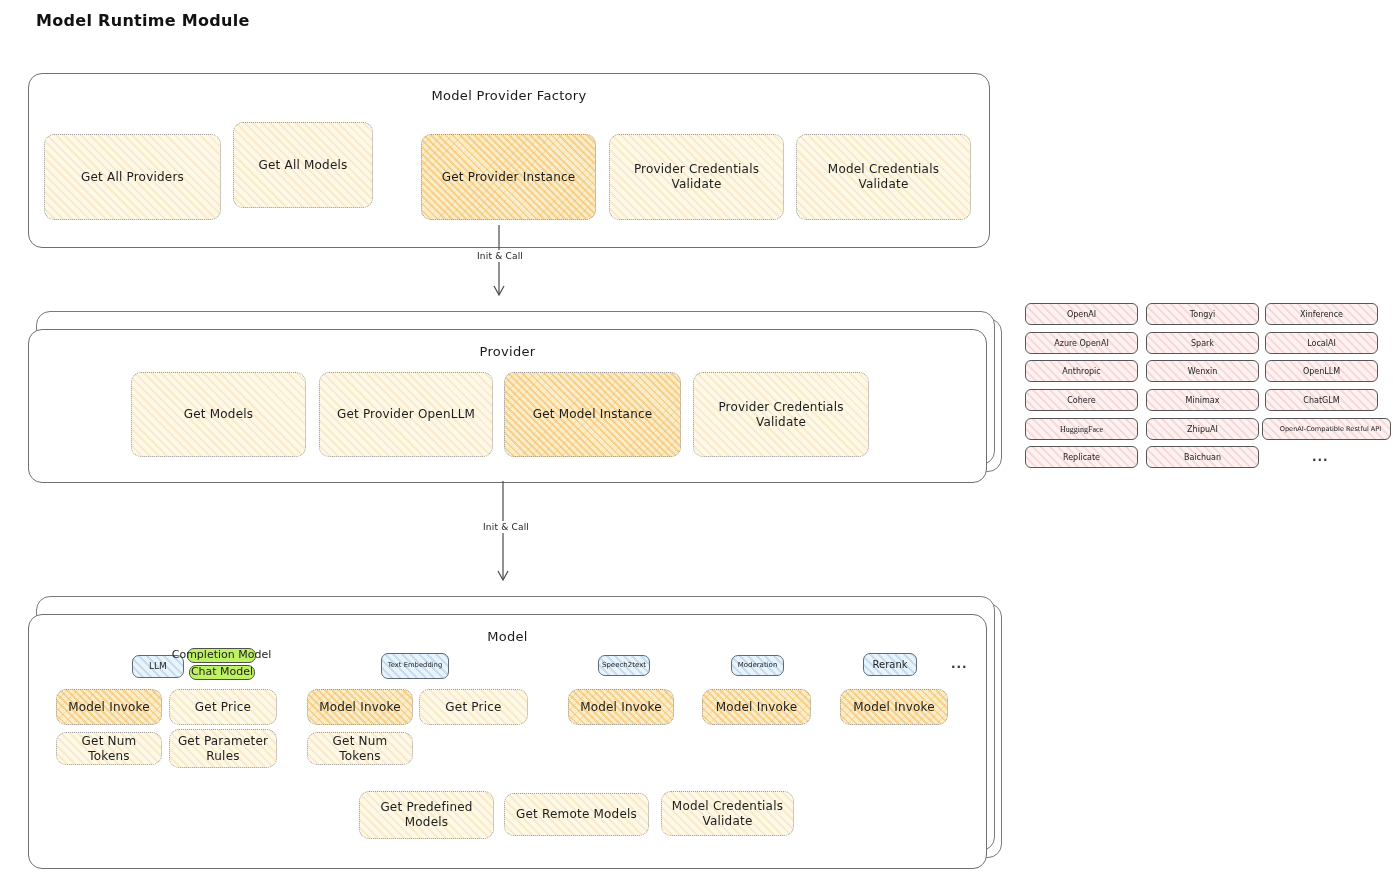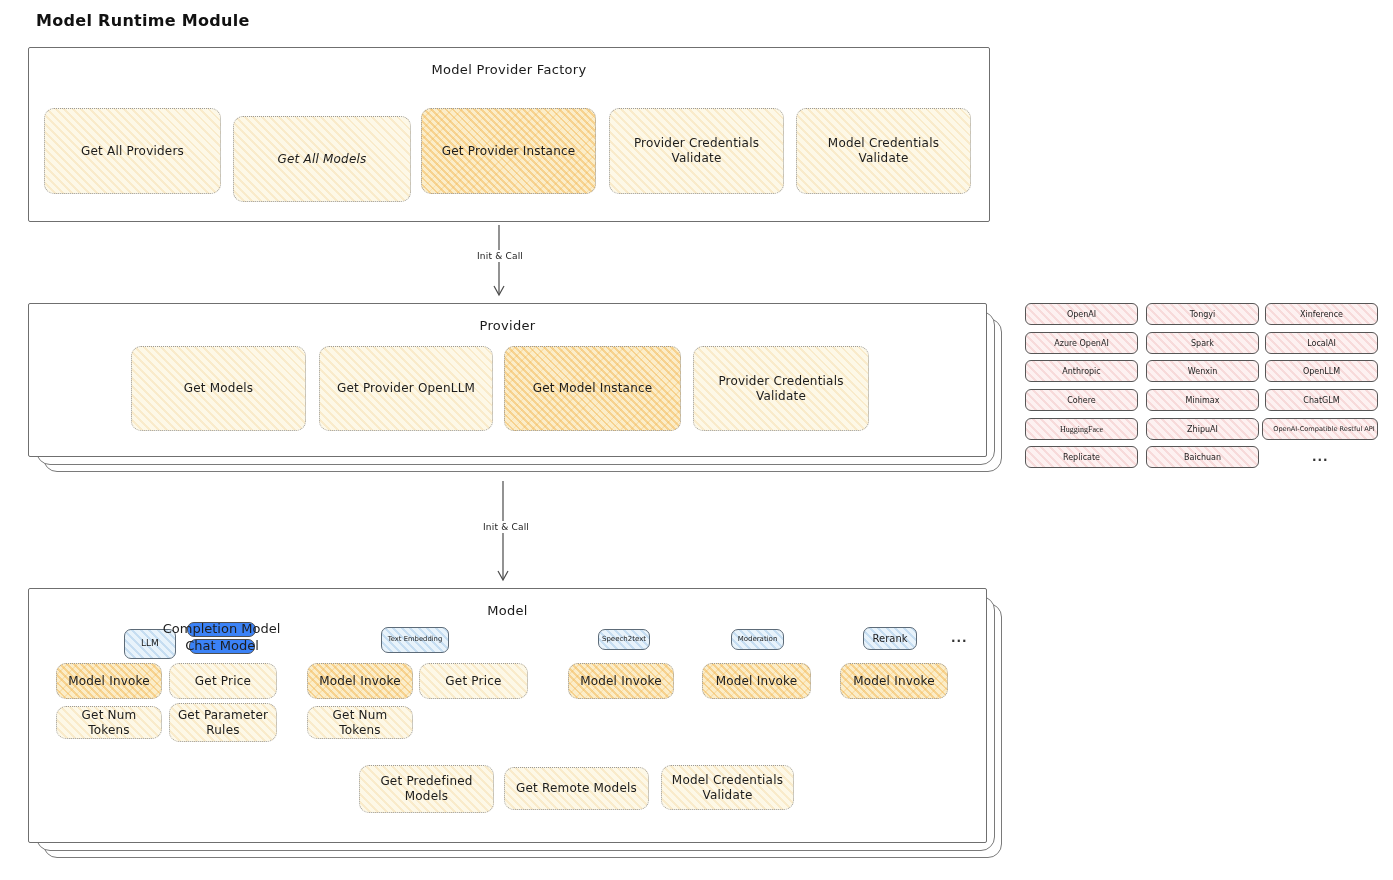--- a/index.html
+++ b/index.html
@@ -6,21 +6,21 @@
   .canvas{
     position:relative;width:1393px;height:880px;background:#fff;overflow:hidden;
     font-family:"DejaVu Sans",sans-serif;color:#1f1f1f;
   }
   .abs{position:absolute;}
   .page-title{
     font-size:16px;font-weight:700;letter-spacing:.3px;color:#111;
   }
   
   .container{
-    background:#fff;border:1.4px solid #6f6f6f;border-radius:2px;
+    background:#fff;border:1.4px solid #6f6f6f;border-radius:14px;margin-top:26px;
   }
   .layer{
     background:#fff;border:1.4px solid #7a7a7a;border-radius:14px;
   }
   .container-title{
     position:absolute;top:14px;left:0;right:0;text-align:center;
     font-size:13px;font-weight:500;color:#1a1a1a;letter-spacing:.3px;
   }
   
   .card{
@@ -47,39 +47,39 @@
   .pill.small{font-size:6.6px;}
   
   .tab{
     position:absolute;display:flex;align-items:center;justify-content:center;text-align:center;
     border:1.2px solid #5d6b78;border-radius:7px;
     background-color:#e8f3fb;
     background-image:repeating-linear-gradient(45deg,rgba(110,165,215,.28) 0 2px,rgba(110,165,215,0) 2px 6px);
     font-size:10px;color:#1d1d1d;box-sizing:border-box;line-height:1.1;
   }
   .tab.plain{
-    background:#3b82f6;background-image:none;border:1.1px solid #4f4f4f;border-radius:7px;font-size:13px;white-space:nowrap;
+    background:#bef264;background-image:none;border:1.1px solid #4f4f4f;border-radius:7px;font-size:11px;white-space:nowrap;
   }
   .ellipsis{font-size:12px;font-weight:700;color:#333;letter-spacing:1px;}
   .arrow-label{
     position:absolute;background:#fff;font-size:9px;color:#222;text-align:center;padding:1px 3px;letter-spacing:.2px;
   }
   svg{display:block;}
 </style>
 </head>
 <body>
 
 <div class="canvas">
 
   <div class="abs page-title" style="left:36px;top:11px;">Model Runtime Module</div>
 
   <div class="abs container" style="left:28px;top:47px;width:960px;height:173px;">
     <div class="container-title">Model Provider Factory</div>
     <div class="card" style="left:15px;top:60px;width:177px;height:86px;">Get All Providers</div>
-    <div class="card" style="left:204px;top:68px;width:178px;height:86px;font-style:italic;">Get All Models</div>
+    <div class="card" style="left:204px;top:48px;width:140px;height:86px;">Get All Models</div>
     <div class="card hl" style="left:392px;top:60px;width:175px;height:86px;">Get Provider Instance</div>
     <div class="card" style="left:580px;top:60px;width:175px;height:86px;">Provider Credentials Validate</div>
     <div class="card" style="left:767px;top:60px;width:175px;height:86px;">Model Credentials Validate</div>
   </div>
 
   <div class="abs" style="left:491px;top:225px;width:16px;height:72px;">
     <svg width="16" height="72" viewBox="0 0 16 72">
       <line x1="8" y1="0" x2="8" y2="69" stroke="#4a4a4a" stroke-width="1.2"></line>
       <polyline points="3,61 8,70 13,61" fill="none" stroke="#4a4a4a" stroke-width="1.2"></polyline>
     </svg>
@@ -107,37 +107,37 @@
   <div class="pill" style="left:1146px;top:332px;">Spark</div>
   <div class="pill" style="left:1146px;top:360px;">Wenxin</div>
   <div class="pill" style="left:1146px;top:389px;">Minimax</div>
   <div class="pill" style="left:1146px;top:418px;border-radius:7px;">ZhipuAI</div>
   <div class="pill" style="left:1146px;top:446px;">Baichuan</div>
 
   <div class="pill" style="left:1265px;top:303px;">Xinference</div>
   <div class="pill" style="left:1265px;top:332px;">LocalAI</div>
   <div class="pill" style="left:1265px;top:360px;">OpenLLM</div>
   <div class="pill" style="left:1265px;top:389px;">ChatGLM</div>
-  <div class="pill small" style="left:1262px;top:418px;width:116px;padding-left:8px;">OpenAI-Compatible Restful API</div>
+  <div class="pill small" style="left:1262px;top:418px;width:129px;padding-left:8px;">OpenAI-Compatible Restful API</div>
   <div class="abs ellipsis" style="left:1312px;top:450px;">...</div>
 
   <div class="abs" style="left:495px;top:481px;width:16px;height:101px;">
     <svg width="16" height="101" viewBox="0 0 16 101">
       <line x1="8" y1="0" x2="8" y2="98" stroke="#4a4a4a" stroke-width="1.2"></line>
       <polyline points="3,90 8,99 13,90" fill="none" stroke="#4a4a4a" stroke-width="1.2"></polyline>
     </svg>
   </div>
   <div class="arrow-label" style="left:470px;top:521px;width:66px;">Init &amp; Call</div>
 
   <div class="abs layer" style="left:43px;top:603px;width:957px;height:253px;"></div>
   <div class="abs layer" style="left:36px;top:596px;width:957px;height:253px;"></div>
   <div class="abs container" style="left:28px;top:588px;width:957px;height:253px;">
     <div class="container-title">Model</div>
 
-    <div class="tab" style="left:95px;top:40px;width:52px;height:30px;font-size:9px;">LLM</div>
+    <div class="tab" style="left:103px;top:40px;width:52px;height:23px;font-size:9px;">LLM</div>
     <div class="tab plain" style="left:158px;top:33px;width:69px;height:15px;">Completion Model</div>
     <div class="tab plain" style="left:160px;top:50px;width:66px;height:15px;">Chat Model</div>
     <div class="tab" style="left:352px;top:38px;width:68px;height:26px;font-size:6.8px;padding:1px 4px;">Text Embedding</div>
     <div class="tab" style="left:569px;top:40px;width:52px;height:21px;font-size:7px;">Speech2text</div>
     <div class="tab" style="left:702px;top:40px;width:53px;height:21px;font-size:7px;">Moderation</div>
     <div class="tab" style="left:834px;top:38px;width:54px;height:23px;">Rerank</div>
     <div class="abs ellipsis" style="left:922px;top:42px;">...</div>
 
     <div class="card hl" style="left:27px;top:74px;width:106px;height:36px;">Model Invoke</div>
     <div class="card" style="left:140px;top:74px;width:108px;height:36px;">Get Price</div>

